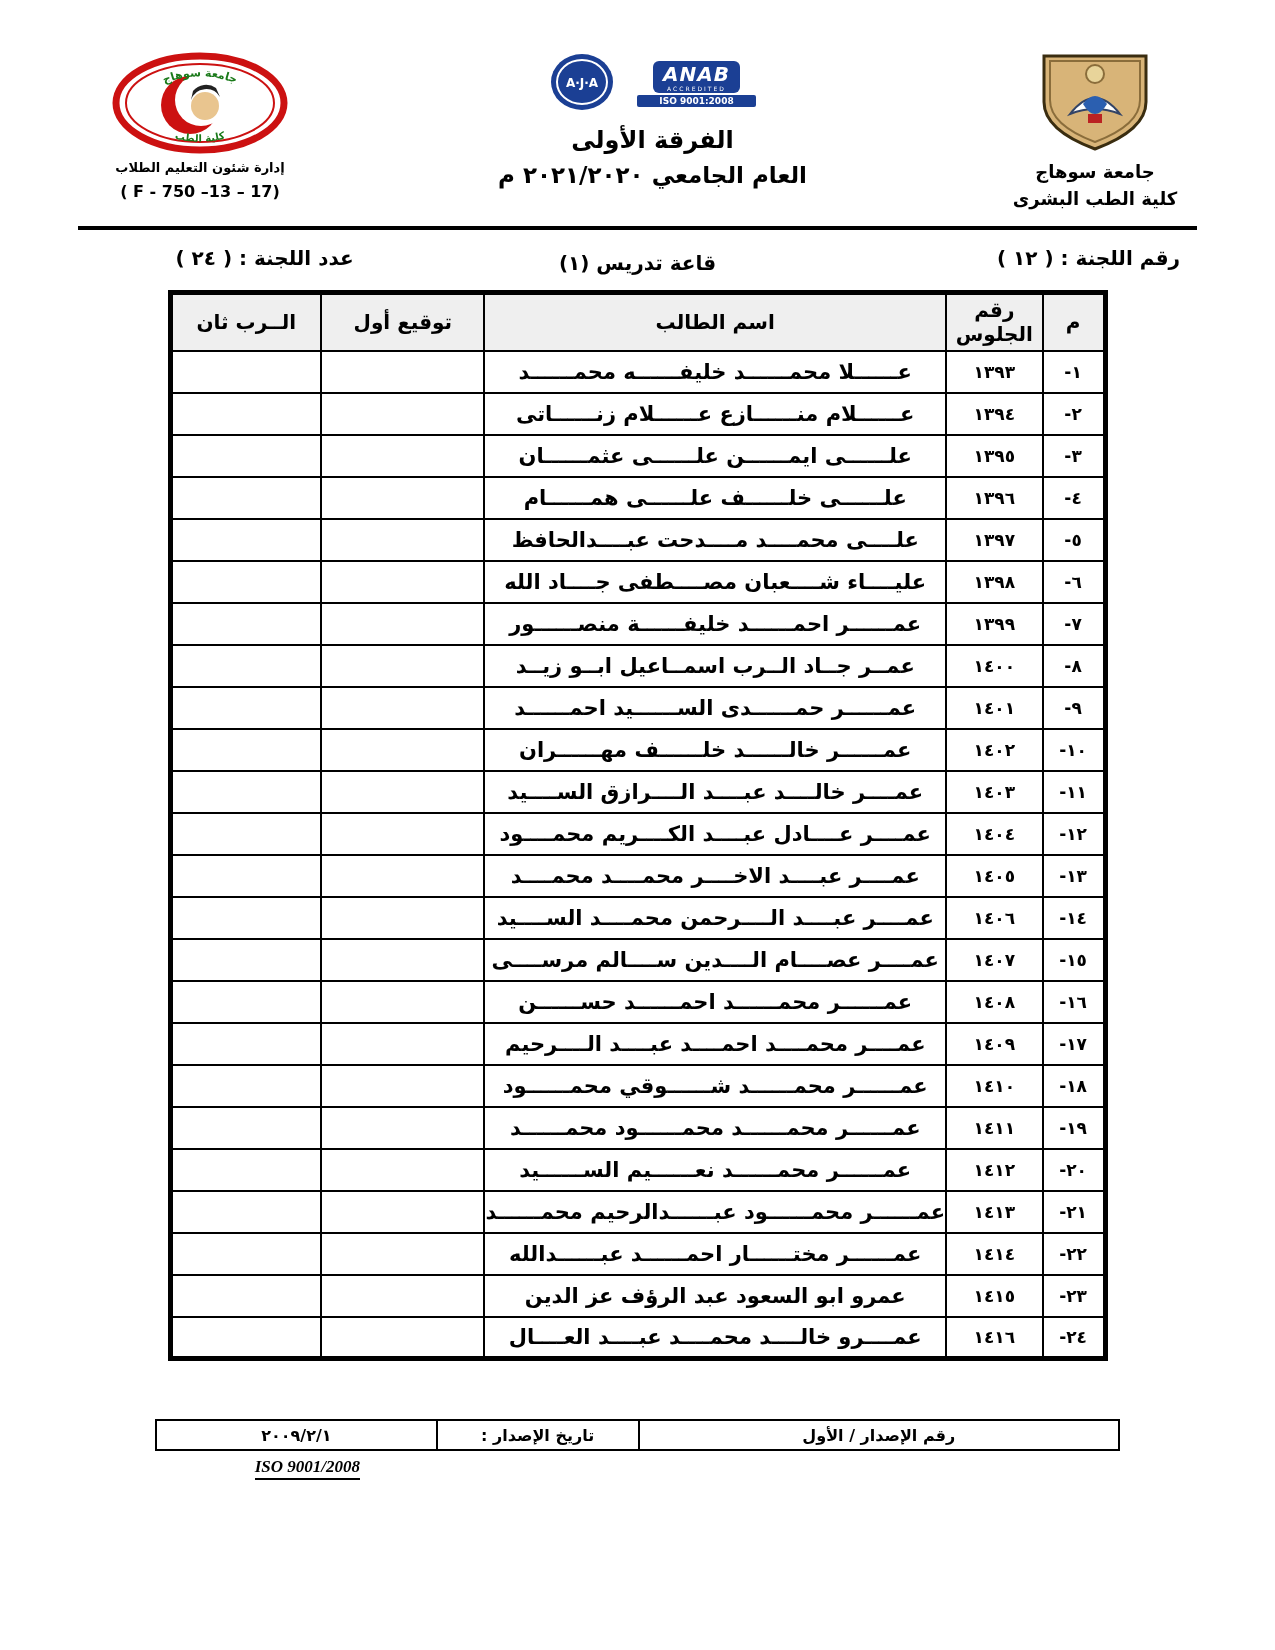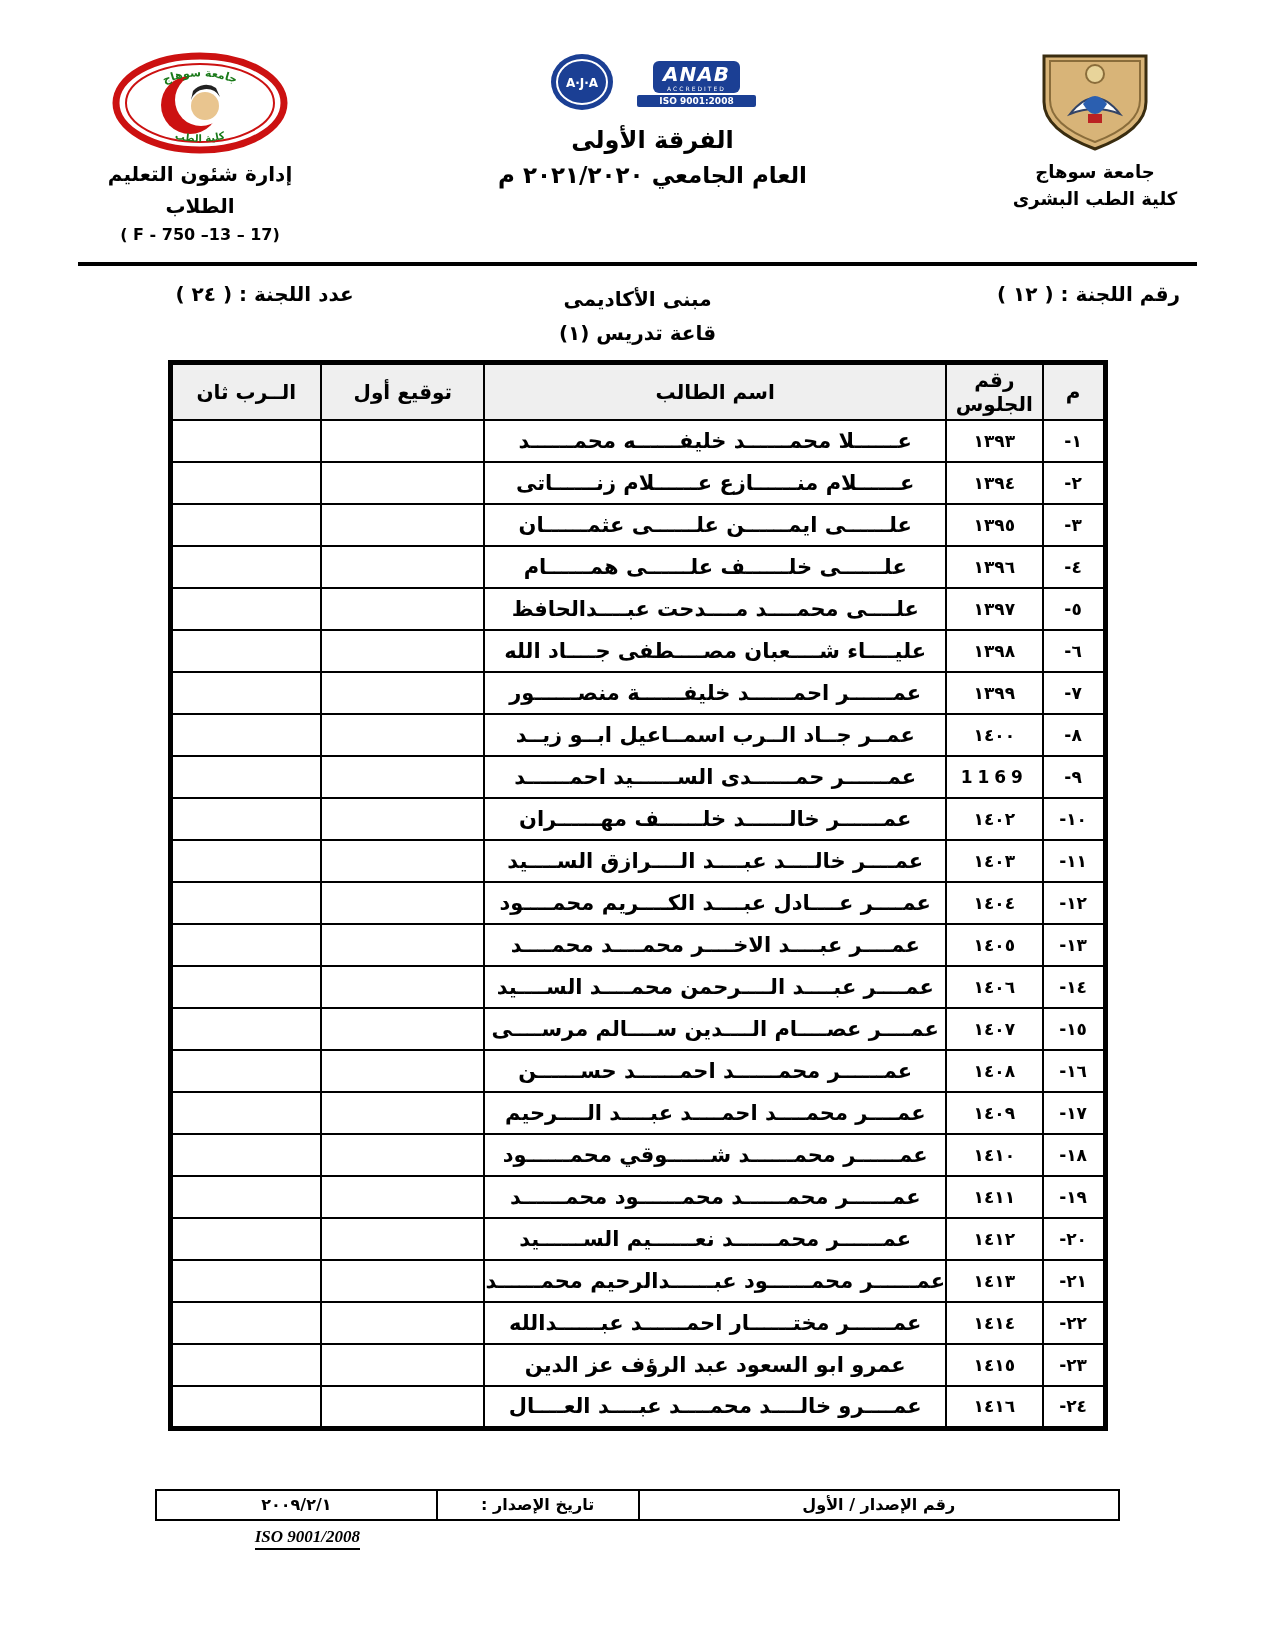--- a/index.html
+++ b/index.html
@@ -14,21 +14,21 @@
   
   .header {
     display:flex; justify-content:space-between; align-items:flex-start;
     padding:52px 60px 10px 70px;
   }
   .header-col { display:flex; flex-direction:column; align-items:center; }
   .header-right { width:240px; }
   .header-center { flex:1; }
   .header-left { width:260px; }
   .h-line { font-weight:bold; font-size:18px; line-height:1.5; text-align:center; }
-  .h-line-sm { font-weight:bold; font-size:20px; line-height:1.6; text-align:center; }
+  .h-line-sm { font-weight:bold; font-size:13px; line-height:1.6; text-align:center; }
   .form-code { direction:ltr; font-weight:bold; font-size:16px; }
 
   .center-logos { display:flex; align-items:center; gap:22px; justify-content:center; margin-bottom:8px; }
   .anab { display:flex; flex-direction:column; align-items:center; }
   .anab-box {
     background:#1b3f94; color:#fff; border-radius:6px;
     padding:3px 10px 1px; text-align:center; line-height:1;
   }
   .anab-mark { font-style:italic; font-weight:bold; font-size:20px; letter-spacing:1px; }
   .anab-accredited { font-size:6px; letter-spacing:2px; margin-top:2px; }
@@ -151,21 +151,20 @@
       <div class="h-line-sm">إدارة شئون التعليم الطلاب</div>
       <div class="h-line-sm form-code">( F - 750 –13 – 17)</div>
     </div>
   </div>
 
   <div class="thick-rule"></div>
 
   <div class="info">
     <div class="info-cell info-right">رقم اللجنة : ( ١٢ )</div>
     <div class="info-cell info-center">
-      <div>مبنى الأكاديمى</div>
       <div>قاعة تدريس (١)</div>
     </div>
     <div class="info-cell info-left">عدد اللجنة : ( ٢٤ )</div>
   </div>
 
   <table class="students">
     <thead>
       <tr>
         <th class="col-index">م</th>
         <th class="col-seat">رقم الجلوس</th>
@@ -234,21 +233,21 @@
     <tr>
       <td class="col-index">٨-</td>
       <td class="col-seat">١٤٠٠</td>
       <td class="col-name">عمــر جــاد الــرب اسمــاعيل ابــو زيــد</td>
       <td class="col-sig1"></td>
       <td class="col-sig2"></td>
     </tr>
 
     <tr>
       <td class="col-index">٩-</td>
-      <td class="col-seat">1169</td>
+      <td class="col-seat">١٤٠١</td>
       <td class="col-name">عمــــــر حمــــــدى الســــــيد احمــــــد</td>
       <td class="col-sig1"></td>
       <td class="col-sig2"></td>
     </tr>
 
     <tr>
       <td class="col-index">١٠-</td>
       <td class="col-seat">١٤٠٢</td>
       <td class="col-name">عمــــــر خالــــــد خلــــــف مهــــــران</td>
       <td class="col-sig1"></td>

